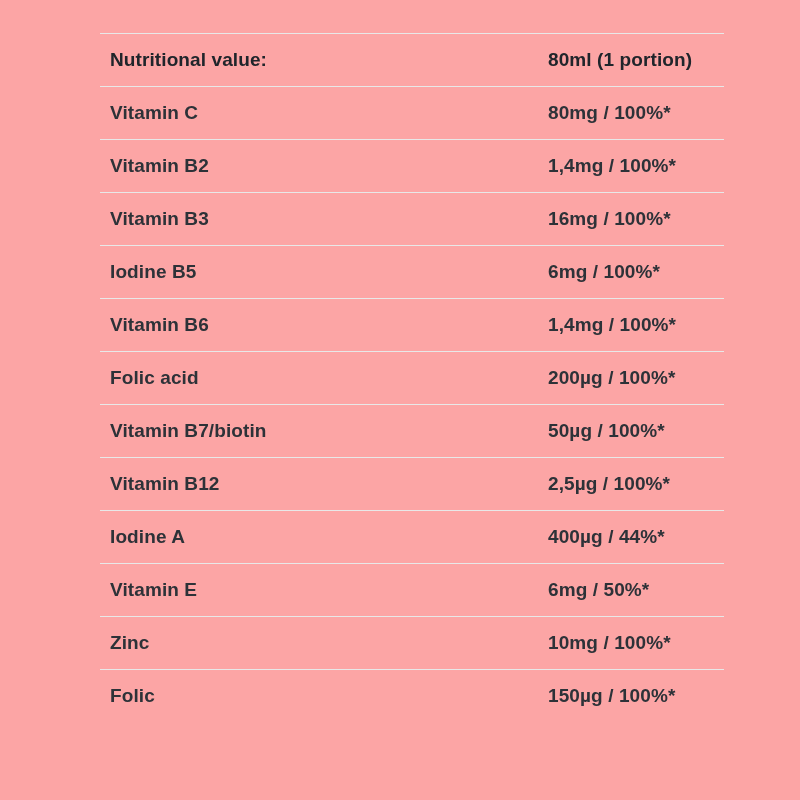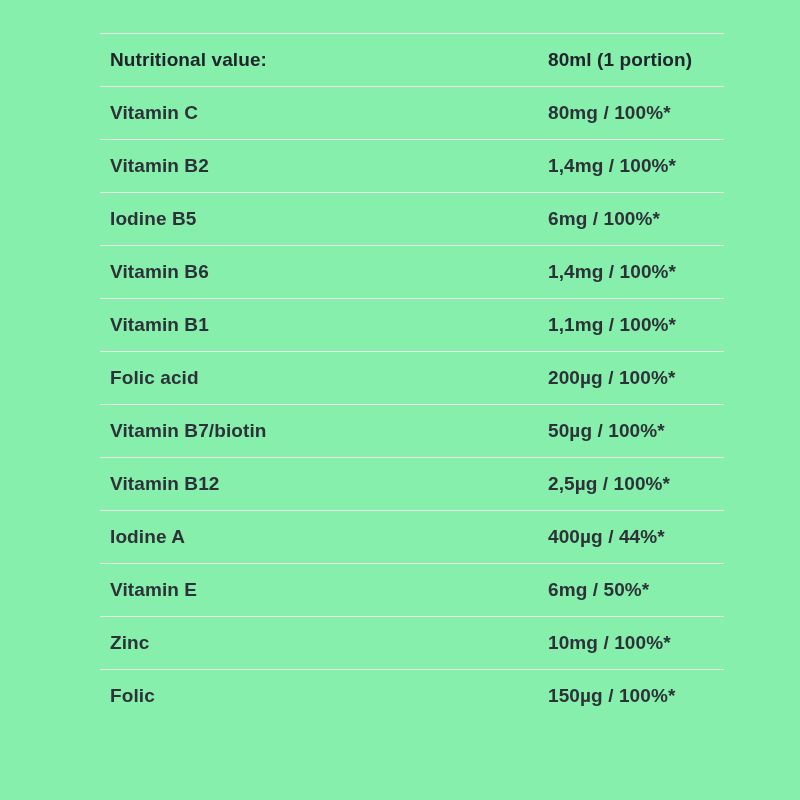--- a/index.html
+++ b/index.html
@@ -11,21 +11,21 @@
     width: 800px;
     height: 800px;
     font-family: "Liberation Sans", sans-serif;
     -webkit-font-smoothing: antialiased;
   }
 
   .page {
     position: relative;
     width: 800px;
     height: 800px;
-    background: #86efac;
+    background: #fca5a5;
     box-sizing: border-box;
   }
 
   .nutrition-table {
     position: absolute;
     left: 100px;
     top: 33px;
     width: 600px;
     border-collapse: collapse;
     table-layout: fixed;
@@ -71,30 +71,30 @@
       </tr>
       <tr class="data-row">
         <td class="col-label">Vitamin C</td>
         <td class="col-value">80mg / 100%*</td>
       </tr>
       <tr class="data-row">
         <td class="col-label">Vitamin B2</td>
         <td class="col-value">1,4mg / 100%*</td>
       </tr>
       <tr class="data-row">
+        <td class="col-label">Vitamin B3</td>
+        <td class="col-value">16mg / 100%*</td>
+      </tr>
+      <tr class="data-row">
         <td class="col-label">Iodine B5</td>
         <td class="col-value">6mg / 100%*</td>
       </tr>
       <tr class="data-row">
         <td class="col-label">Vitamin B6</td>
         <td class="col-value">1,4mg / 100%*</td>
-      </tr>
-      <tr class="data-row">
-        <td class="col-label">Vitamin B1</td>
-        <td class="col-value">1,1mg / 100%*</td>
       </tr>
       <tr class="data-row">
         <td class="col-label">Folic acid</td>
         <td class="col-value">200µg / 100%*</td>
       </tr>
       <tr class="data-row">
         <td class="col-label">Vitamin B7/biotin</td>
         <td class="col-value">50µg / 100%*</td>
       </tr>
       <tr class="data-row">

